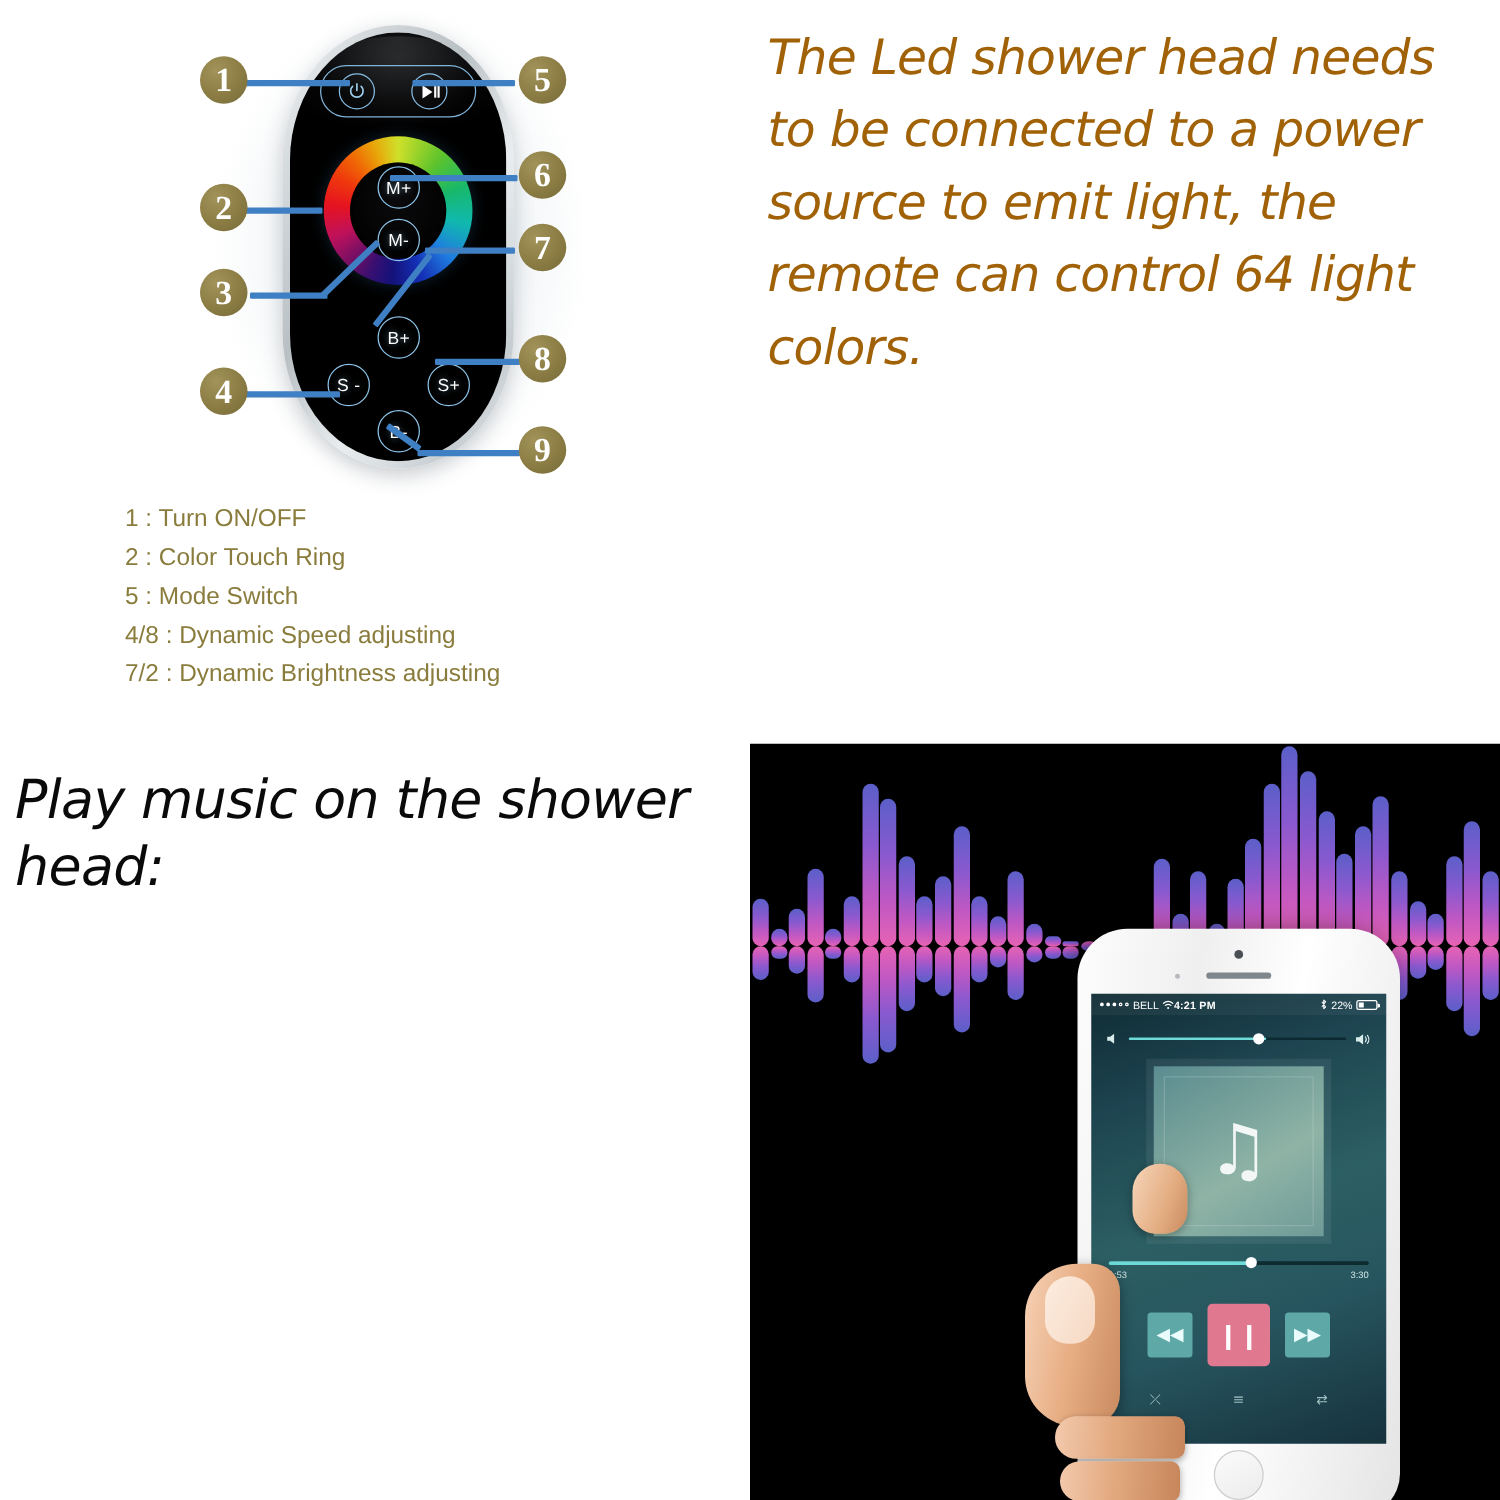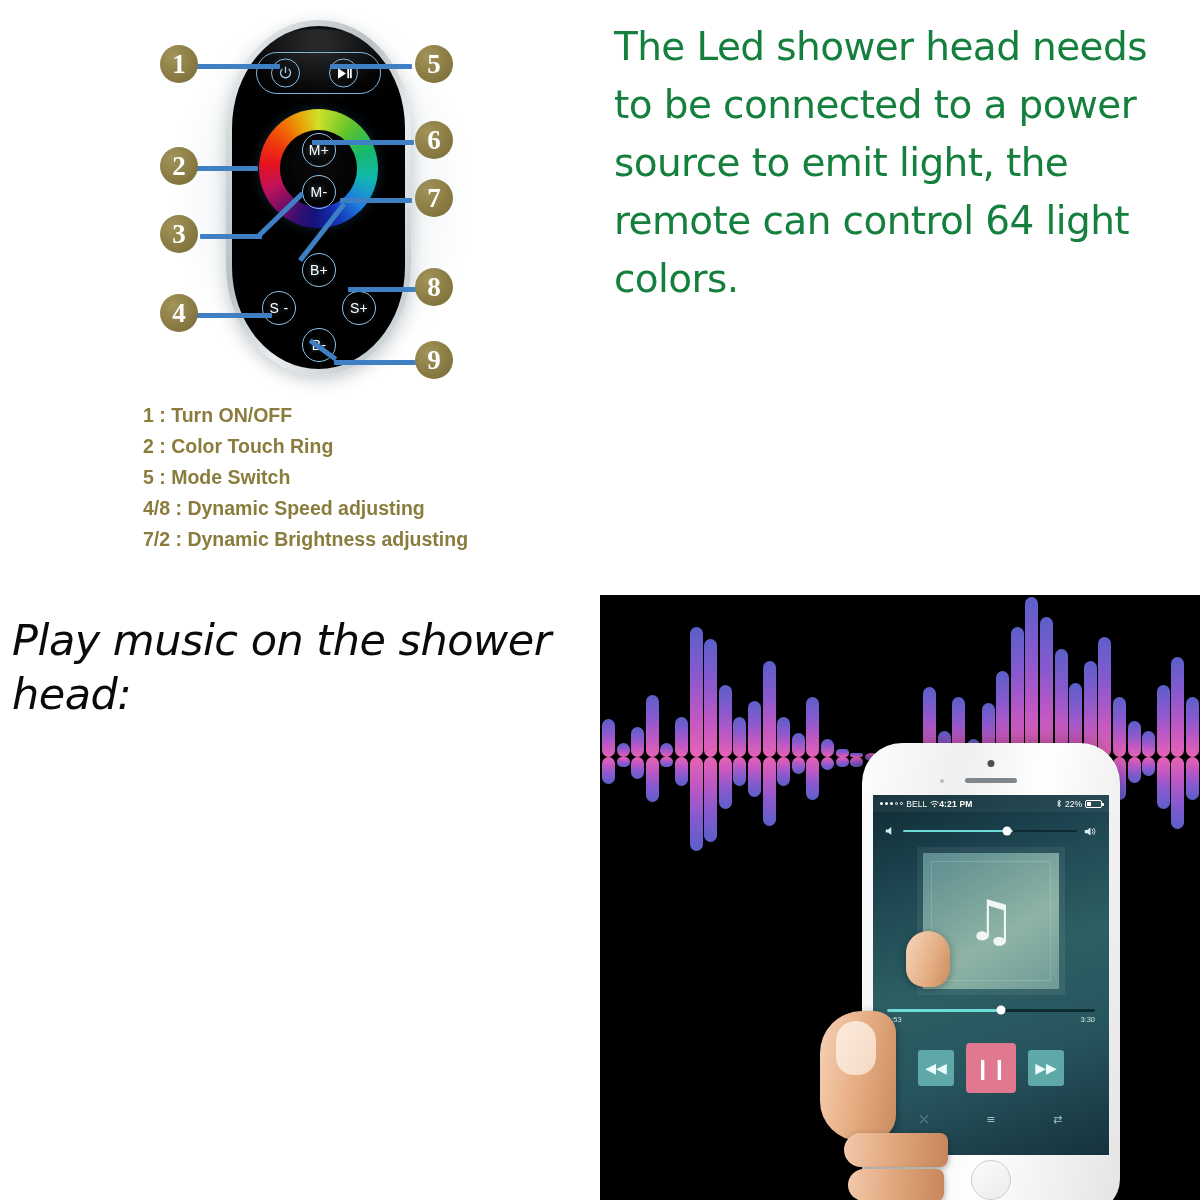--- a/index.html
+++ b/index.html
@@ -121,39 +121,39 @@
     border-radius: 1px;
   }
   .lead.diag { height: 5px; transform-origin: left center; }
 
   
   .legend {
     position: absolute; left: 100px; top: 400px; width: 470px;
   }
   .legend-item {
     font-family: "Liberation Sans", sans-serif;
-    font-size: 19.5px; font-weight: 700; color: #8a7c3c;
-    line-height: 31px; white-space: nowrap; margin-left: 43px;
+    font-size: 19.5px; font-weight: 400; color: #8a7c3c;
+    line-height: 31px; white-space: nowrap;
   }
 
   
   .ac-panel {
     position: absolute; left: 600px; top: 0; width: 600px; height: 595px;
     padding: 18px 6px 0 14px;
   }
   .heading {
     font-family: "DejaVu Sans", sans-serif;
     font-style: italic; font-weight: 400;
     font-size: 44px; line-height: 56px; color: #0a0a0a;
     letter-spacing: -0.5px;
   }
   .body-text {
     font-family: "DejaVu Sans", sans-serif;
-    font-weight: 400;
-    font-size: 39px; line-height: 58px; color: #15803d;
+    font-style: italic; font-weight: 400;
+    font-size: 39px; line-height: 58px; color: #a16207;
     letter-spacing: -0.6px;
   }
 
   
   .music-panel {
     position: absolute; left: 0; top: 595px; width: 600px; height: 605px;
     padding: 18px 4px 0 12px;
   }
   .music-panel .heading { font-size: 43px; line-height: 54px; }
   .music-panel .body-text { font-size: 37px; line-height: 55px; }

